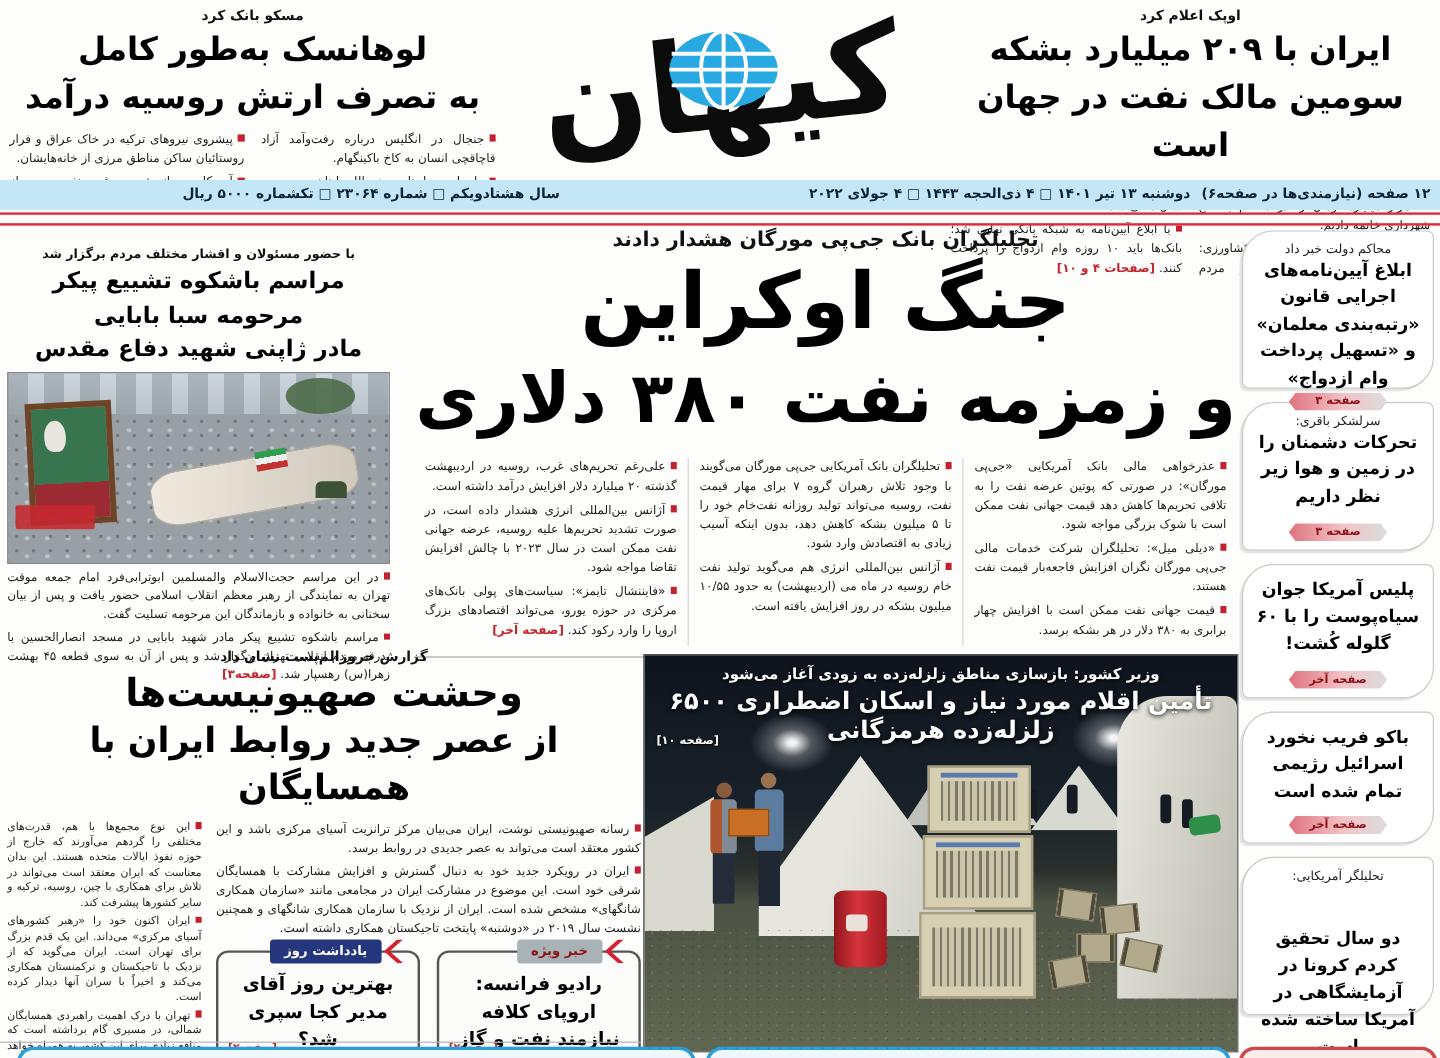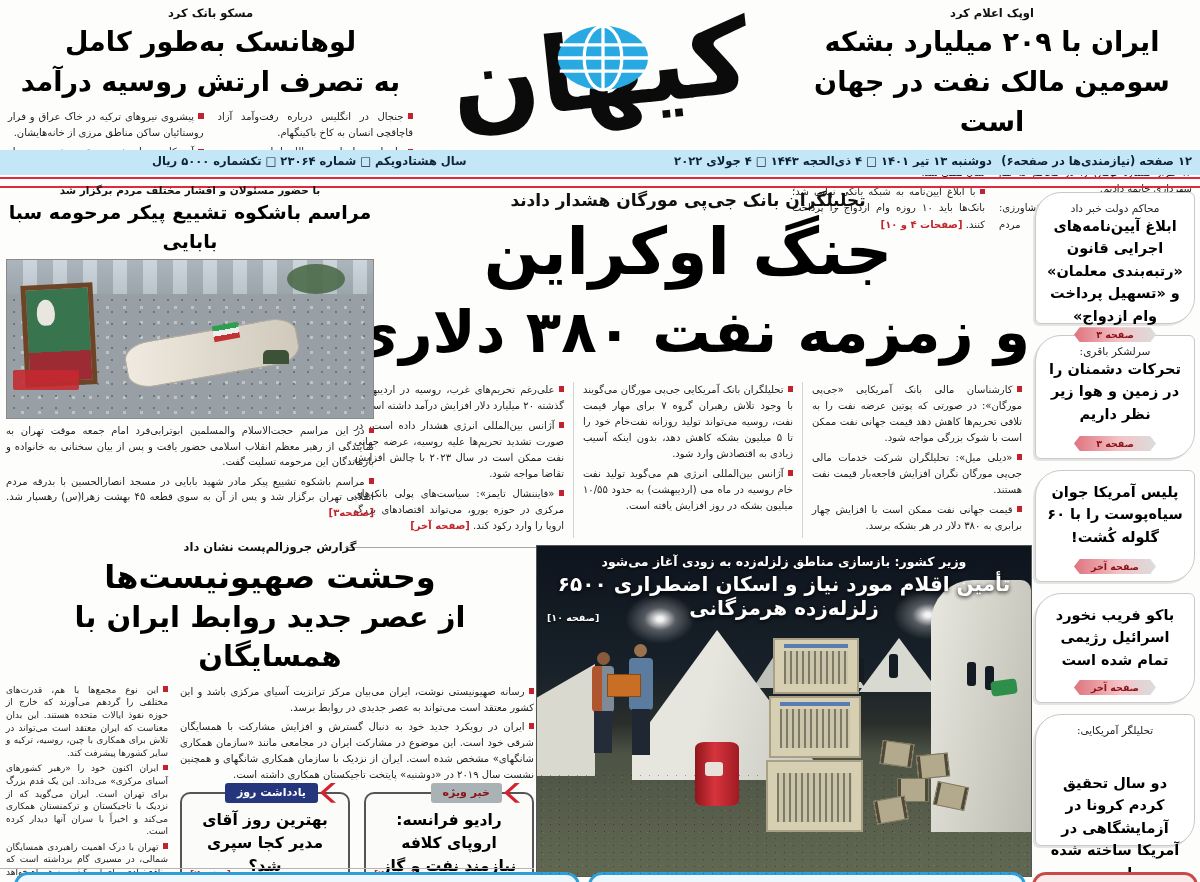--- a/index.html
+++ b/index.html
@@ -53,21 +53,21 @@
   .sbox{box-sizing:border-box;background:#fff;border:1px solid #c9c9c9;border-radius:26px 6px 26px 6px;
        box-shadow:-2px 2px 0 #e4e4e4;display:flex;flex-direction:column;padding:9px 8px 7px;text-align:center;}
   .sbox .k{font-size:10.5px;margin-bottom:1px;color:#222;}
   .sbox .t{font-weight:bold;font-size:14.5px;line-height:1.55;flex:1;color:#000;}
   .badge{align-self:center;min-width:62px;padding:0 10px;height:15px;line-height:15px;font-size:9.5px;
        font-weight:bold;color:#8d1118;background:linear-gradient(90deg,#df737d,#f2c3c6 55%,#dcdcdc);
        clip-path:polygon(0 50%,7% 0,93% 0,100% 50%,93% 100%,7% 100%);}
   .sb1{height:132px;} .sb2{height:124px;} .sb3{height:112px;} .sb4{height:110px;} .sb5{height:132px;gap:35px;}
 
   
-  #funeral{position:absolute;left:6px;top:184px;width:368px;}
+  #funeral{position:absolute;left:6px;top:206px;width:319px;}
   .fun-kicker{font-size:10.5px;font-weight:bold;text-align:center;margin:0;}
   .fun-h{font-size:19px;font-weight:bold;line-height:1.5;text-align:center;margin:2px 0 4px;color:#000;}
   .fun-h .hl{display:block;}
   .photo1{position:relative;height:158px;border:1px solid #8a8a8a;overflow:hidden;background:#969da2;}
   .f-sky{position:absolute;left:0;right:0;top:0;height:36px;
        background:repeating-linear-gradient(90deg,rgba(96,106,114,.35) 0 16px,rgba(182,192,199,.25) 16px 30px),
        linear-gradient(#d4dde2,#b9c3ca);}
   .f-tree{position:absolute;right:28px;top:4px;width:58px;height:30px;background:#4c6b4a;border-radius:50%;opacity:.9;}
   .f-crowd{position:absolute;left:0;right:0;top:34px;bottom:0;background-color:#99a0a5;
        background-image:radial-gradient(#6f777c 15%,transparent 16%),radial-gradient(#bcc3c7 14%,transparent 15%);
@@ -224,21 +224,21 @@
   <div id="redrule"></div>
 
   <section id="lead">
     <div class="lead-kicker">تحلیلگران بانک جی‌پی مورگان هشدار دادند</div>
     <h1 class="lead-h">
       <span class="lead-l1">جنگ اوکراین</span>
       <span class="lead-l2">و زمزمه نفت ۳۸۰ دلاری</span>
     </h1>
     <div class="lead-cols">
       <div class="lcol">
-        <p class="bullet"><span>کارشناسان مالی بانک آمریکایی «جی‌پی مورگان»: در صورتی که پوتین عرضه نفت را به تلافی تحریم‌ها کاهش دهد قیمت جهانی نفت ممکن است با شوک بزرگی مواجه شود.</span></p>
+        <p class="bullet"><span>عذرخواهی مالی بانک آمریکایی «جی‌پی مورگان»: در صورتی که پوتین عرضه نفت را به تلافی تحریم‌ها کاهش دهد قیمت جهانی نفت ممکن است با شوک بزرگی مواجه شود.</span></p>
         <p class="bullet"><span>«دیلی میل»: تحلیلگران شرکت خدمات مالی جی‌پی مورگان نگران افزایش فاجعه‌بار قیمت نفت هستند.</span></p>
         <p class="bullet"><span>قیمت جهانی نفت ممکن است با افزایش چهار برابری به ۳۸۰ دلار در هر بشکه برسد.</span></p>
       </div>
       <div class="lcol">
         <p class="bullet"><span>تحلیلگران بانک آمریکایی جی‌پی مورگان می‌گویند با وجود تلاش رهبران گروه ۷ برای مهار قیمت نفت، روسیه می‌تواند تولید روزانه نفت‌خام خود را تا ۵ میلیون بشکه کاهش دهد، بدون اینکه آسیب زیادی به اقتصادش وارد شود.</span></p>
         <p class="bullet"><span>آژانس بین‌المللی انرژی هم می‌گوید تولید نفت خام روسیه در ماه می (اردیبهشت) به حدود ۱۰/۵۵ میلیون بشکه در روز افزایش یافته است.</span></p>
       </div>
       <div class="lcol">
         <p class="bullet"><span>علی‌رغم تحریم‌های غرب، روسیه در اردیبهشت گذشته ۲۰ میلیارد دلار افزایش درآمد داشته است.</span></p>
         <p class="bullet"><span>آژانس بین‌المللی انرژی هشدار داده است، در صورت تشدید تحریم‌ها علیه روسیه، عرضه جهانی نفت ممکن است در سال ۲۰۲۳ با چالش افزایش تقاضا مواجه شود.</span></p>
@@ -272,20 +272,21 @@
       <div class="k">تحلیلگر آمریکایی:</div>
       <div class="t">دو سال تحقیق کردم کرونا در آزمایشگاهی در آمریکا ساخته شده است</div>
       <div class="badge">صفحه آخر</div>
     </div>
   </aside>
 
   <section id="funeral">
     <div class="fun-kicker">با حضور مسئولان و اقشار مختلف مردم برگزار شد</div>
     <h3 class="fun-h">
       <span class="hl">مراسم باشکوه تشییع پیکر مرحومه سبا بابایی</span>
+      <span class="hl">مادر ژاپنی شهید دفاع مقدس</span>
     </h3>
     <div class="photo1">
       <div class="f-sky"></div>
       <div class="f-tree"></div>
       <div class="f-crowd"></div>
       <div class="f-banner">
         <div class="f-face"></div>
       </div>
       <div class="f-shroud"></div>
       <div class="f-flag"></div>

